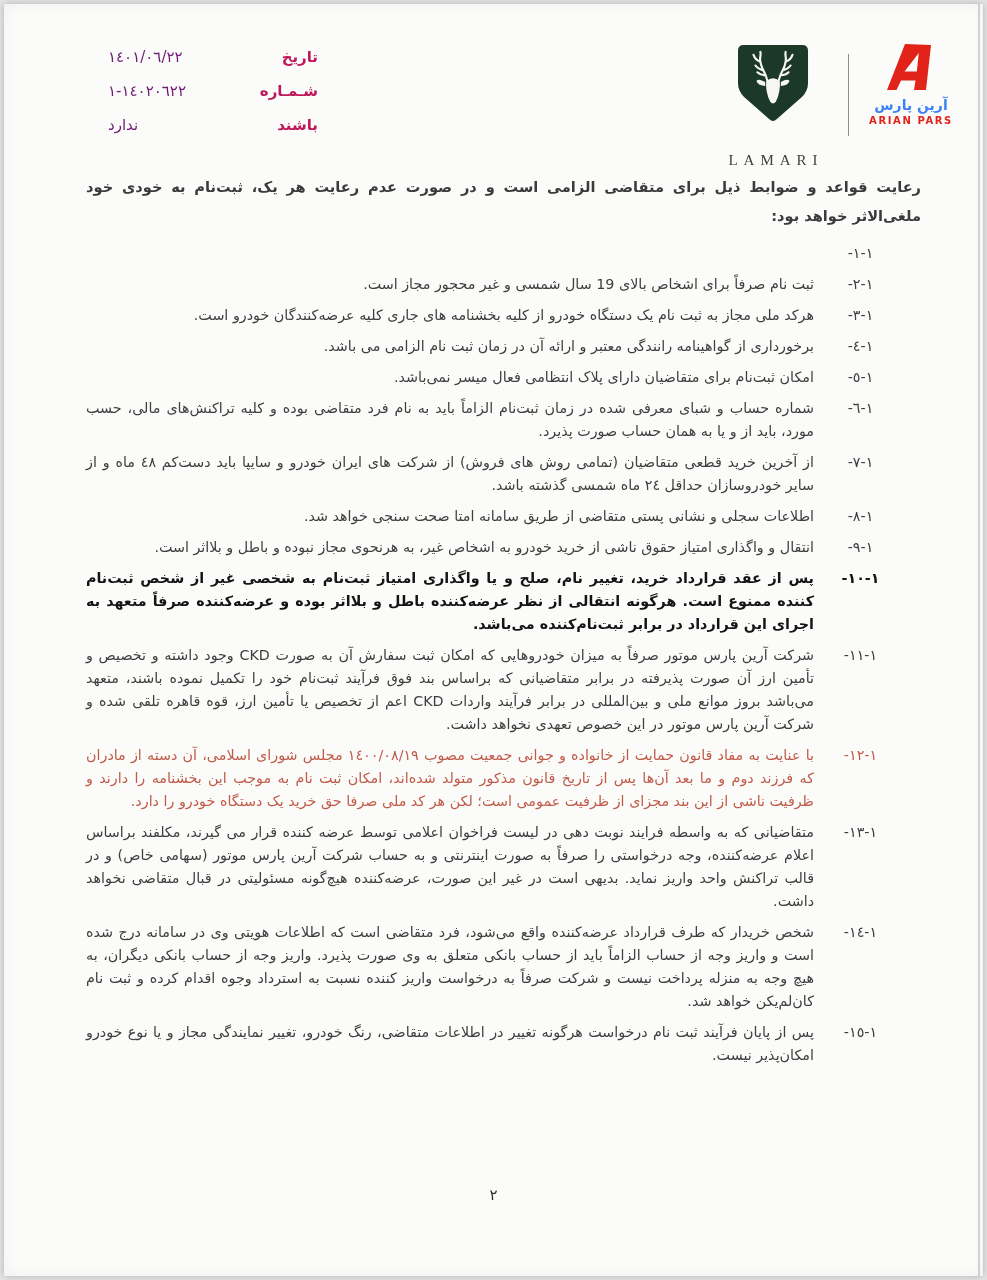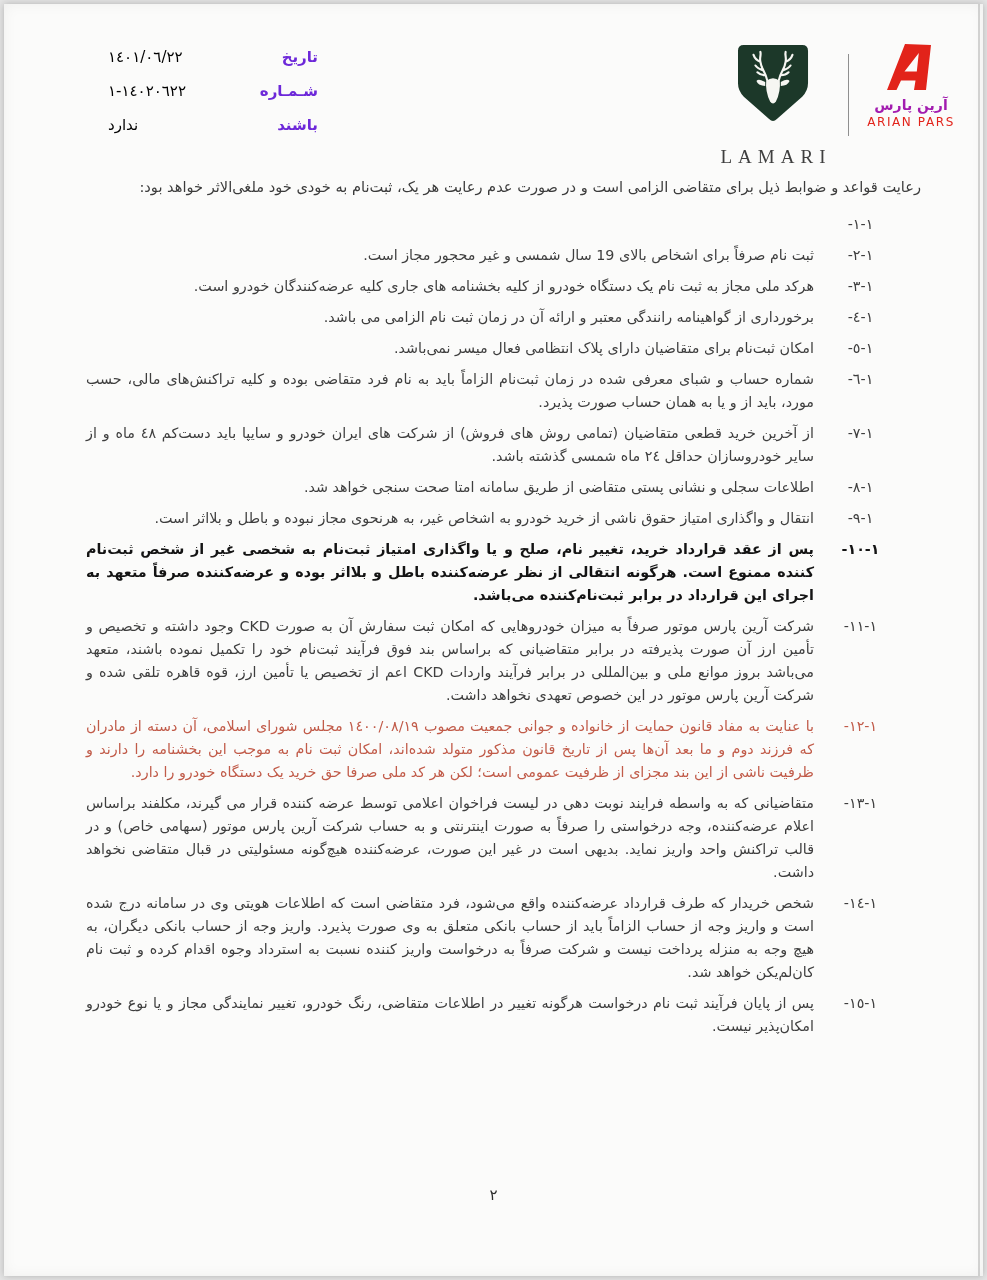--- a/index.html
+++ b/index.html
@@ -16,48 +16,49 @@
     content:"";position:absolute;top:0;bottom:0;right:3px;width:2px;
     background:rgba(110,110,110,.28);
   }
 
   
   .letter-meta{
     position:absolute;top:44px;left:104px;width:210px;
     direction:rtl;font-size:15px;color:#474747;
   }
   .meta-row{display:flex;justify-content:space-between;align-items:baseline;height:34px;}
-  .meta-label{font-weight:600;color:#6d28d9;letter-spacing:.5px;}
-  .meta-value{direction:ltr;unicode-bidi:isolate;color:#000000;}
+  .meta-label{font-weight:600;color:#be185d;letter-spacing:.5px;}
+  .meta-value{direction:ltr;unicode-bidi:isolate;color:#701a75;}
 
   .logos{
     position:absolute;top:40px;right:26px;
     display:flex;align-items:flex-start;gap:16px;
   }
   .lamari{width:118px;text-align:center;}
   .lamari-name{
-    margin-top:18px;font-family:"Liberation Serif",serif;
-    font-size:19px;letter-spacing:6px;color:#3f3f3f;text-indent:6px;
+    margin-top:24px;font-family:"Liberation Serif",serif;
+    font-size:15px;letter-spacing:6px;color:#3f3f3f;text-indent:6px;
   }
   .logo-divider{width:1px;height:82px;background:#8f8f8f;margin-top:10px;}
   .arian{width:92px;text-align:center;}
-  .arian-fa{font-size:14px;font-weight:700;color:#a21caf;margin-top:2px;}
-  .arian-en{font-size:12px;font-weight:400;letter-spacing:1.6px;color:#e2231a;margin-top:2px;}
+  .arian-fa{font-size:14px;font-weight:700;color:#3b82f6;margin-top:2px;}
+  .arian-en{font-size:10px;font-weight:700;letter-spacing:1.6px;color:#e2231a;margin-top:2px;}
 
   
   main{
     position:absolute;top:168px;left:0;right:0;
     padding:0 62px 0 82px;direction:rtl;
   }
   h1.doc-title{
     margin:0 0 10px 0;font-size:15.5px;font-weight:700;color:#1e1e1e;text-align:right;
   }
   .intro{
     margin:0 0 12px 0;font-size:14.6px;line-height:29px;color:#3b3b3b;
     text-align:justify;
+    font-weight:bold;
   }
   ol.items{list-style:none;margin:0;padding:0;}
   .item{
     display:flex;align-items:flex-start;
     padding-right:18px;margin-bottom:8px;
     font-size:14.3px;line-height:23px;color:#3e3e3e;
   }
   .item-num{
     flex:0 0 85px;direction:ltr;unicode-bidi:isolate;
     text-align:center;padding-left:4px;white-space:nowrap;

